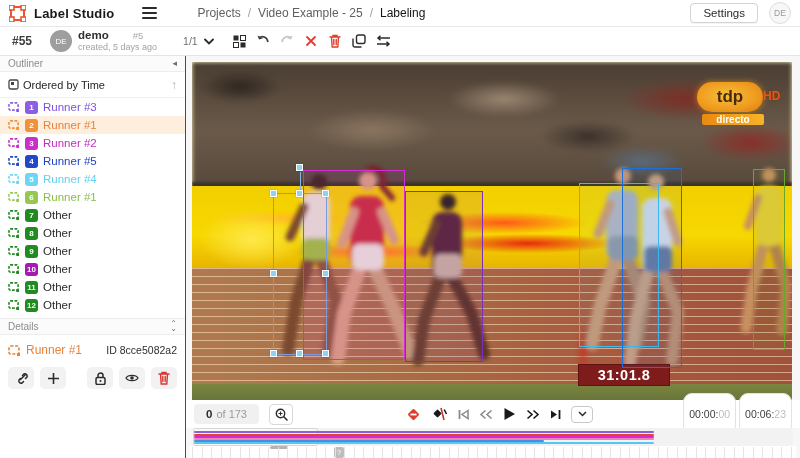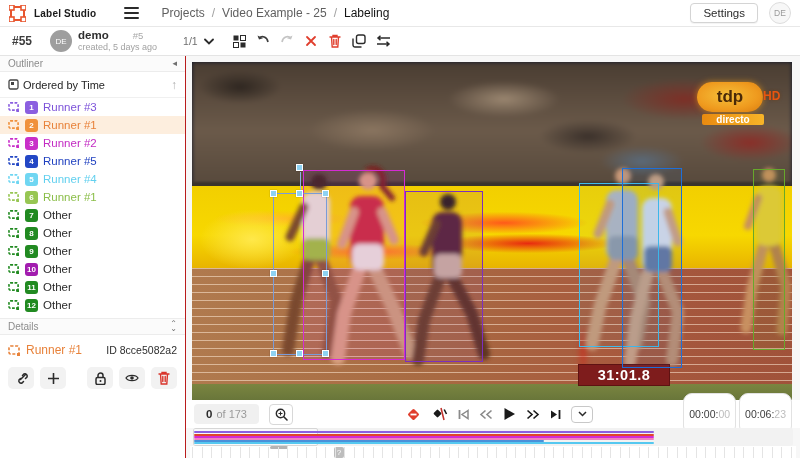--- a/index.html
+++ b/index.html
@@ -2,24 +2,24 @@
 <html><head>
 <meta charset="utf-8">
 <style>
   * { margin:0; padding:0; box-sizing:border-box; }
   body { font-family:"Liberation Sans", sans-serif; background:#fff; }
   .app { position:relative; width:800px; height:458px; background:#fff; overflow:hidden; font-family:"Liberation Sans", sans-serif; }
 
   
   .topbar { position:absolute; left:0; top:0; width:800px; height:27px; background:#fff; border-bottom:1px solid #e8e8e8; display:flex; align-items:center; }
   .logo-box { margin-left:9px; width:17px; height:17px; flex:0 0 auto; }
-  .app-title { margin-left:8px; font-size:10px; font-weight:bold; color:#1a1a1a; letter-spacing:.2px;text-align:center; }
+  .app-title { margin-left:8px; font-size:13px; font-weight:bold; color:#1a1a1a; letter-spacing:.2px;text-align:center; }
   .burger { margin-left:28px; display:flex; flex-direction:column; gap:3px; cursor:pointer; }
   .burger i { display:block; width:15px; height:2px; background:#2b2b2b; border-radius:1px; }
-  .crumbs { margin-left:22px; font-size:12px; color:#5f5f5f; display:flex; gap:7px; align-items:center; }
+  .crumbs { margin-left:40px; font-size:12px; color:#5f5f5f; display:flex; gap:7px; align-items:center; }
   .crumb-sep { color:#a0a0a0; }
   .crumb-last { color:#141414; font-weight:500; }
   .topbar-right { margin-left:auto; display:flex; align-items:center; gap:11px; margin-right:9px; }
   .settings-btn { font-size:11.5px; color:#2b2b2b; background:#fff; border:1px solid #d4d4d4; border-radius:4px; padding:3px 12px; box-shadow:0 1px 1px rgba(0,0,0,.05); cursor:pointer; }
   .avatar-top { width:22px; height:22px; border-radius:50%; background:#f7f7f7; border:1px solid #ddd; color:#9a9a9a; font-size:8.5px; display:flex; align-items:center; justify-content:center; }
 
   
   .taskbar { position:absolute; left:0; top:27px; width:800px; height:29px; background:#fff; border-bottom:1px solid #e4e4e4; display:flex; align-items:center; }
   .task-id { margin-left:12px; font-size:12px; font-weight:bold; color:#3d3d3d; }
   .avatar-task { margin-left:18px; width:22px; height:22px; border-radius:50%; background:#9e9e9e; color:#fff; font-size:8px; display:flex; align-items:center; justify-content:center; }
@@ -53,21 +53,21 @@
   .details-row { display:flex; align-items:center; padding:8px 8px 0 8px; gap:5px; }
   .d-label { font-size:12px; font-weight:500; }
   .d-id { margin-left:auto; font-size:10.5px; color:#2e2e2e; font-weight:500; }
   .details-btns { display:flex; align-items:center; padding:10px 8px 0 8px; }
   .d-btn { width:26px; height:22px; border-radius:5px; background:#f2f2f2; display:flex; align-items:center; justify-content:center; cursor:pointer; }
   .d-btn + .d-btn { margin-left:6px; }
   .d-spacer { flex:1; }
 
   
   .main { position:absolute; left:186px; top:56px; width:614px; height:402px; background:#f7f7f7; }
-  .video { position:absolute; left:6px; top:6px; width:600px; height:338px; overflow:hidden; background:#0f172a; }
+  .video { position:absolute; left:6px; top:6px; width:600px; height:338px; overflow:hidden; background:#fef9c3; }
   .v-crowd { position:absolute; left:0; top:0; width:600px; height:124px;
     background:
       radial-gradient(60px 24px at 8% 20%, #2e2620 0%, rgba(46,38,32,0) 70%),
       radial-gradient(90px 30px at 30% 55%, #8a7560 0%, rgba(138,117,96,0) 70%),
       radial-gradient(80px 26px at 52% 30%, #9a8670 0%, rgba(154,134,112,0) 70%),
       radial-gradient(70px 24px at 66% 60%, #3a302a 0%, rgba(58,48,42,0) 70%),
       radial-gradient(90px 30px at 82% 30%, #7d2f26 0%, rgba(125,47,38,0) 70%),
       radial-gradient(70px 26px at 93% 65%, #8a2e28 0%, rgba(138,46,40,0) 72%),
       radial-gradient(60px 22px at 75% 80%, #5a6a7a 0%, rgba(90,106,122,0) 70%),
       linear-gradient(180deg, #4a3d32 0%, #6b5a4a 55%, #57493c 100%);

